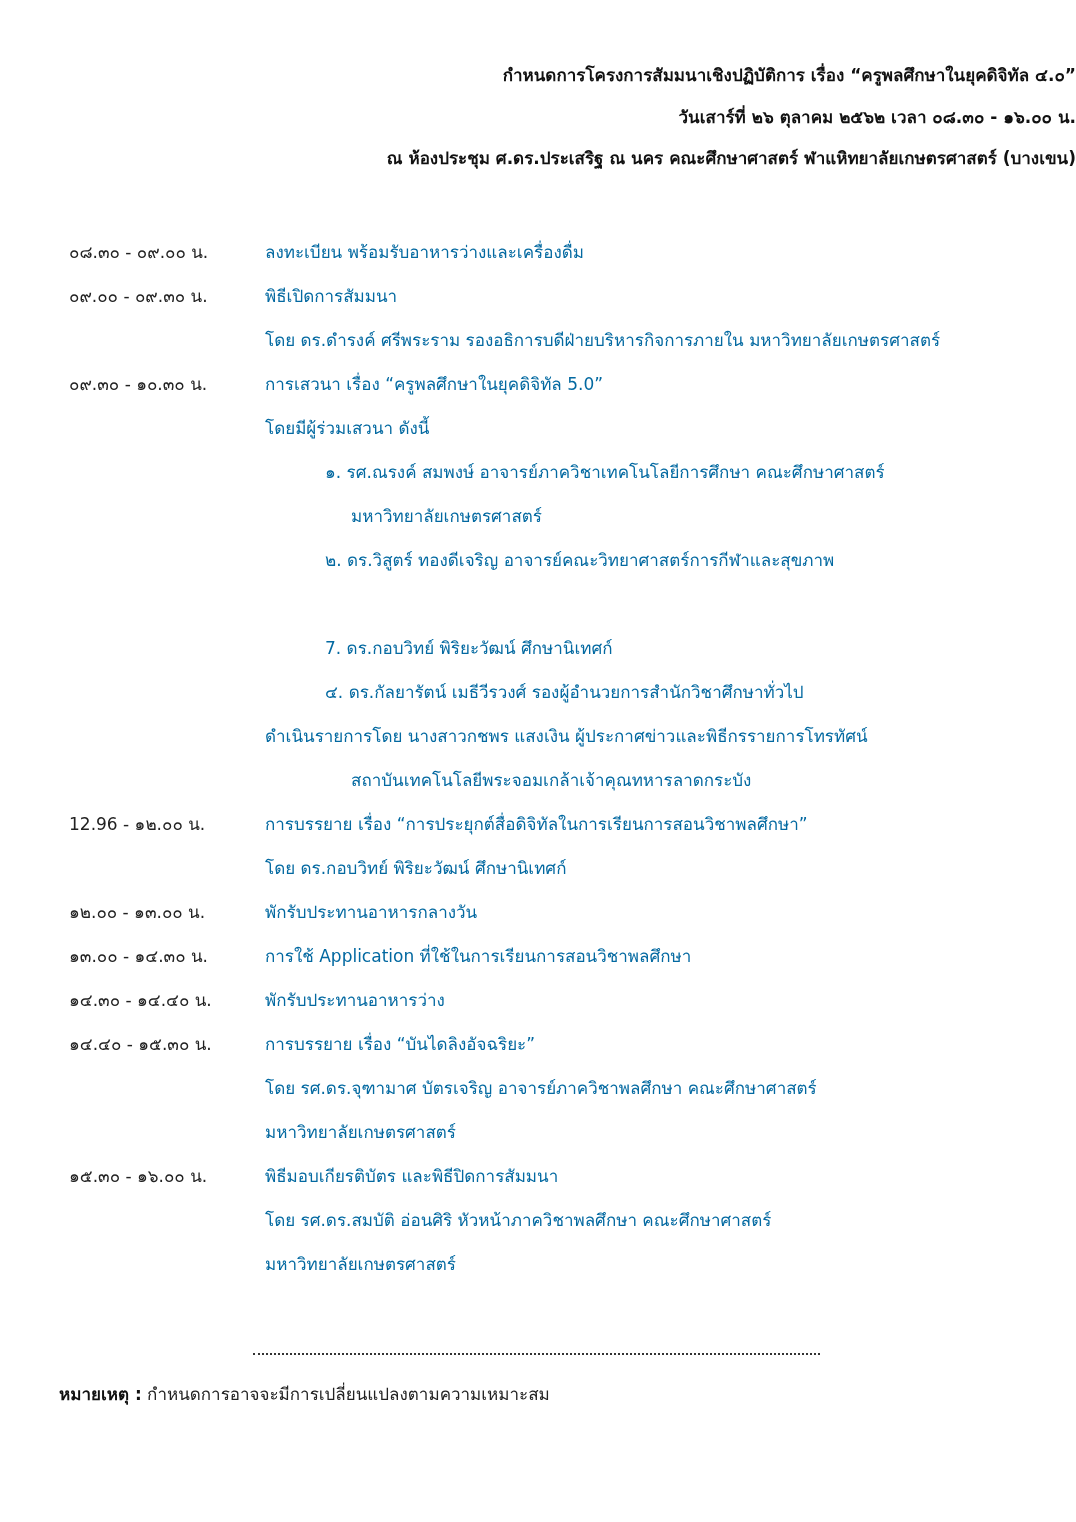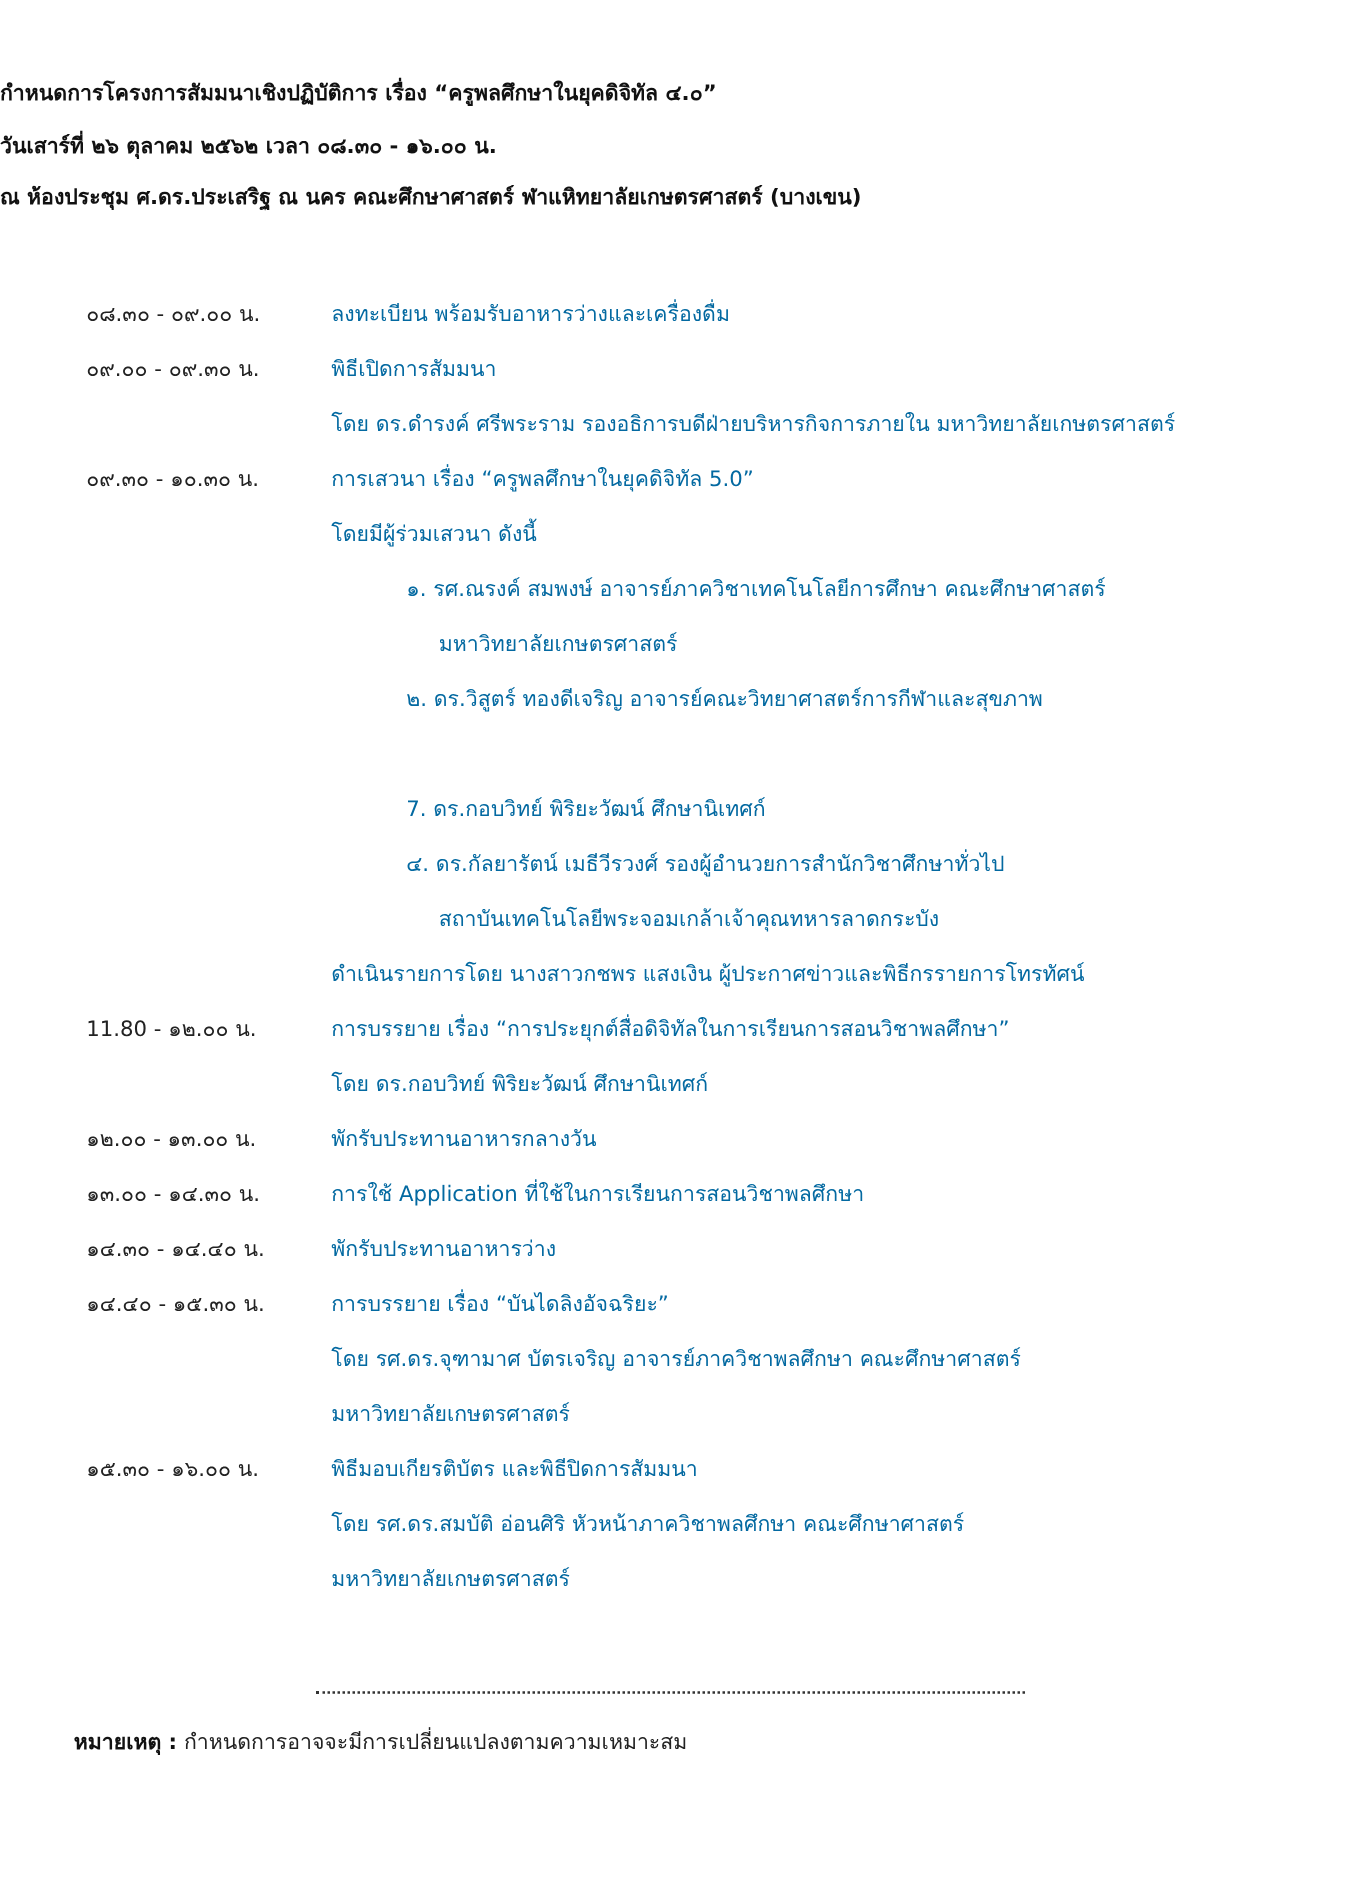--- a/index.html
+++ b/index.html
@@ -20,21 +20,21 @@
       left: 0; top: 0;
       width: 1076px;
       height: 1522px;
       background: #ffffff;
     }
     .header {
       position: absolute;
       left: 0;
       top: 58px;
       width: 1076px;
-      text-align: left;
+      text-align: right;
     }
     .header-line {
       font-weight: bold;
       font-size: 17px;
       height: 41.5px;
       line-height: 34px;
       white-space: nowrap;
       color: #111;
     }
     .schedule {
@@ -137,28 +137,28 @@
     <div class="row">
       <div class="time"></div>
       <div class="desc indent1">7. ดร.กอบวิทย์ พิริยะวัฒน์ ศึกษานิเทศก์</div>
     </div>
     <div class="row">
       <div class="time"></div>
       <div class="desc indent1">๔. ดร.กัลยารัตน์ เมธีวีรวงศ์ รองผู้อำนวยการสำนักวิชาศึกษาทั่วไป</div>
     </div>
     <div class="row">
       <div class="time"></div>
+      <div class="desc">ดำเนินรายการโดย นางสาวกชพร แสงเงิน ผู้ประกาศข่าวและพิธีกรรายการโทรทัศน์</div>
+    </div>
+    <div class="row">
+      <div class="time"></div>
       <div class="desc indent2">สถาบันเทคโนโลยีพระจอมเกล้าเจ้าคุณทหารลาดกระบัง</div>
     </div>
     <div class="row">
-      <div class="time"></div>
-      <div class="desc">ดำเนินรายการโดย นางสาวกชพร แสงเงิน ผู้ประกาศข่าวและพิธีกรรายการโทรทัศน์</div>
-    </div>
-    <div class="row">
-      <div class="time">11.80 - ๑๒.๐๐ น.</div>
+      <div class="time">12.96 - ๑๒.๐๐ น.</div>
       <div class="desc">การบรรยาย เรื่อง “การประยุกต์สื่อดิจิทัลในการเรียนการสอนวิชาพลศึกษา”</div>
     </div>
     <div class="row">
       <div class="time"></div>
       <div class="desc">โดย ดร.กอบวิทย์ พิริยะวัฒน์ ศึกษานิเทศก์</div>
     </div>
     <div class="row">
       <div class="time">๑๒.๐๐ - ๑๓.๐๐ น.</div>
       <div class="desc">พักรับประทานอาหารกลางวัน</div>
     </div>

